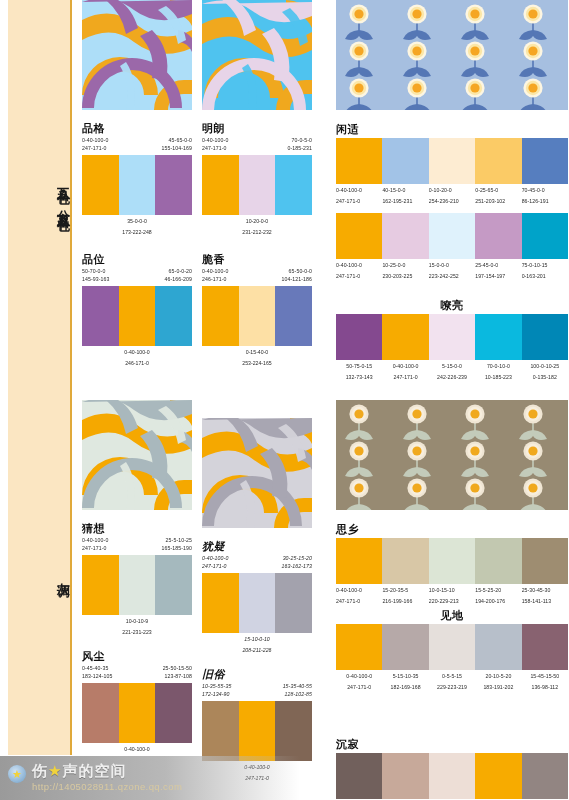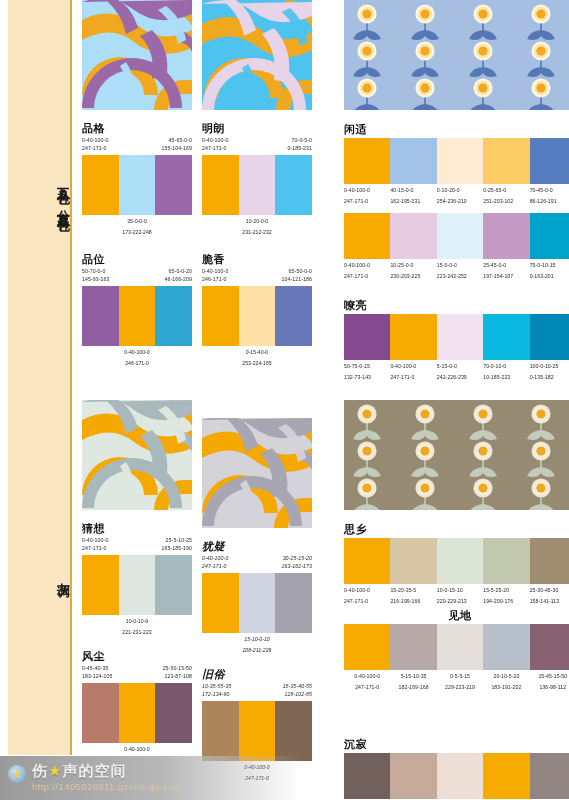--- a/index.html
+++ b/index.html
@@ -30,21 +30,21 @@
     letter-spacing:2px;line-height:1.05;
     display:flex;justify-content:center;
   }
   #section-0 .sidebar-label{top:48px;height:290px;}
   #section-1 .sidebar-label{top:110px;height:150px;}
 
   
   .col{position:absolute;top:0;}
   .col-a{left:82px;width:110px;}
   .col-b{left:202px;width:110px;}
-  .col-c{left:344px;width:212px;}
+  .col-c{left:336px;width:212px;}
 
   .swatch-img{width:110px;height:110px;display:block;}
   .swatch-img-wide{width:232px;height:110px;display:block;}
 
   
   .pal3{position:absolute;width:110px;}
   .pal-name{
     font-size:11px;font-weight:bold;color:#111;
     margin:0 0 3px 0;line-height:1.1;letter-spacing:.5px;
   }
@@ -299,21 +299,21 @@
         </div>
         <div class="codes5">
           <span>247-171-0</span>
           <span>230-203-225</span>
           <span>223-242-252</span>
           <span>197-154-197</span>
           <span>0-163-201</span>
         </div>
       </div>
 
-      <div class="pal5" style="top:299px;">
+      <div class="pal5" style="top:299px;text-align:center;">
         <div class="pal-name">嘹亮</div>
         <div class="bars5">
           <i style="background:#84498f"></i>
           <i style="background:#f7ab00"></i>
           <i style="background:#f2e2ef"></i>
           <i style="background:#0ab9df"></i>
           <i style="background:#0087b6"></i>
         </div>
         <div class="codes5">
           <span>50-75-0-15</span>

